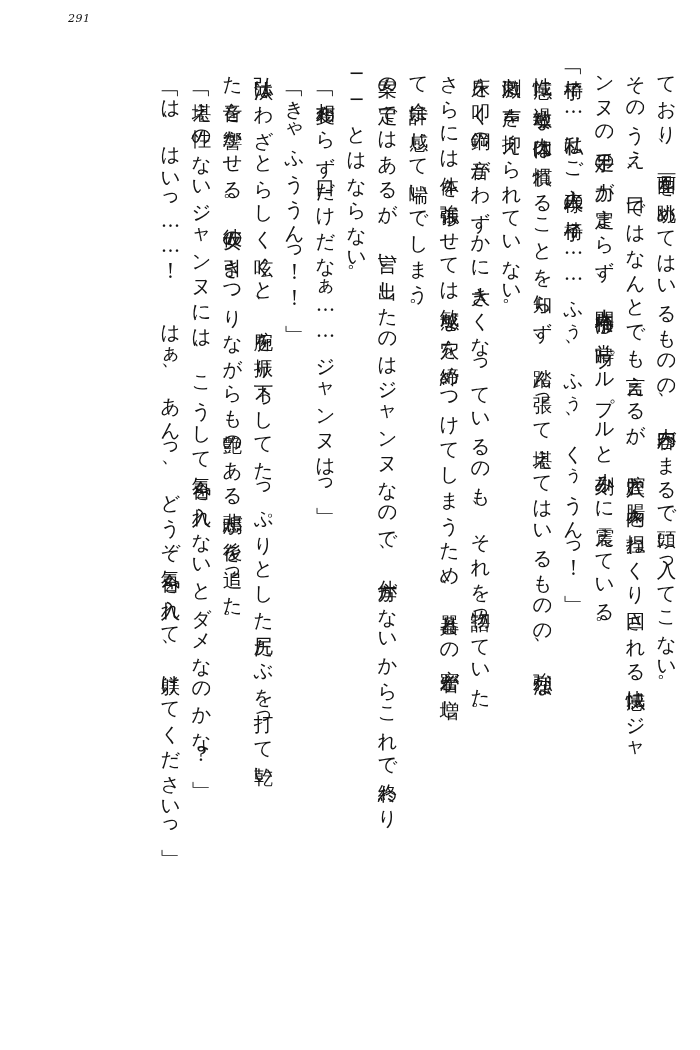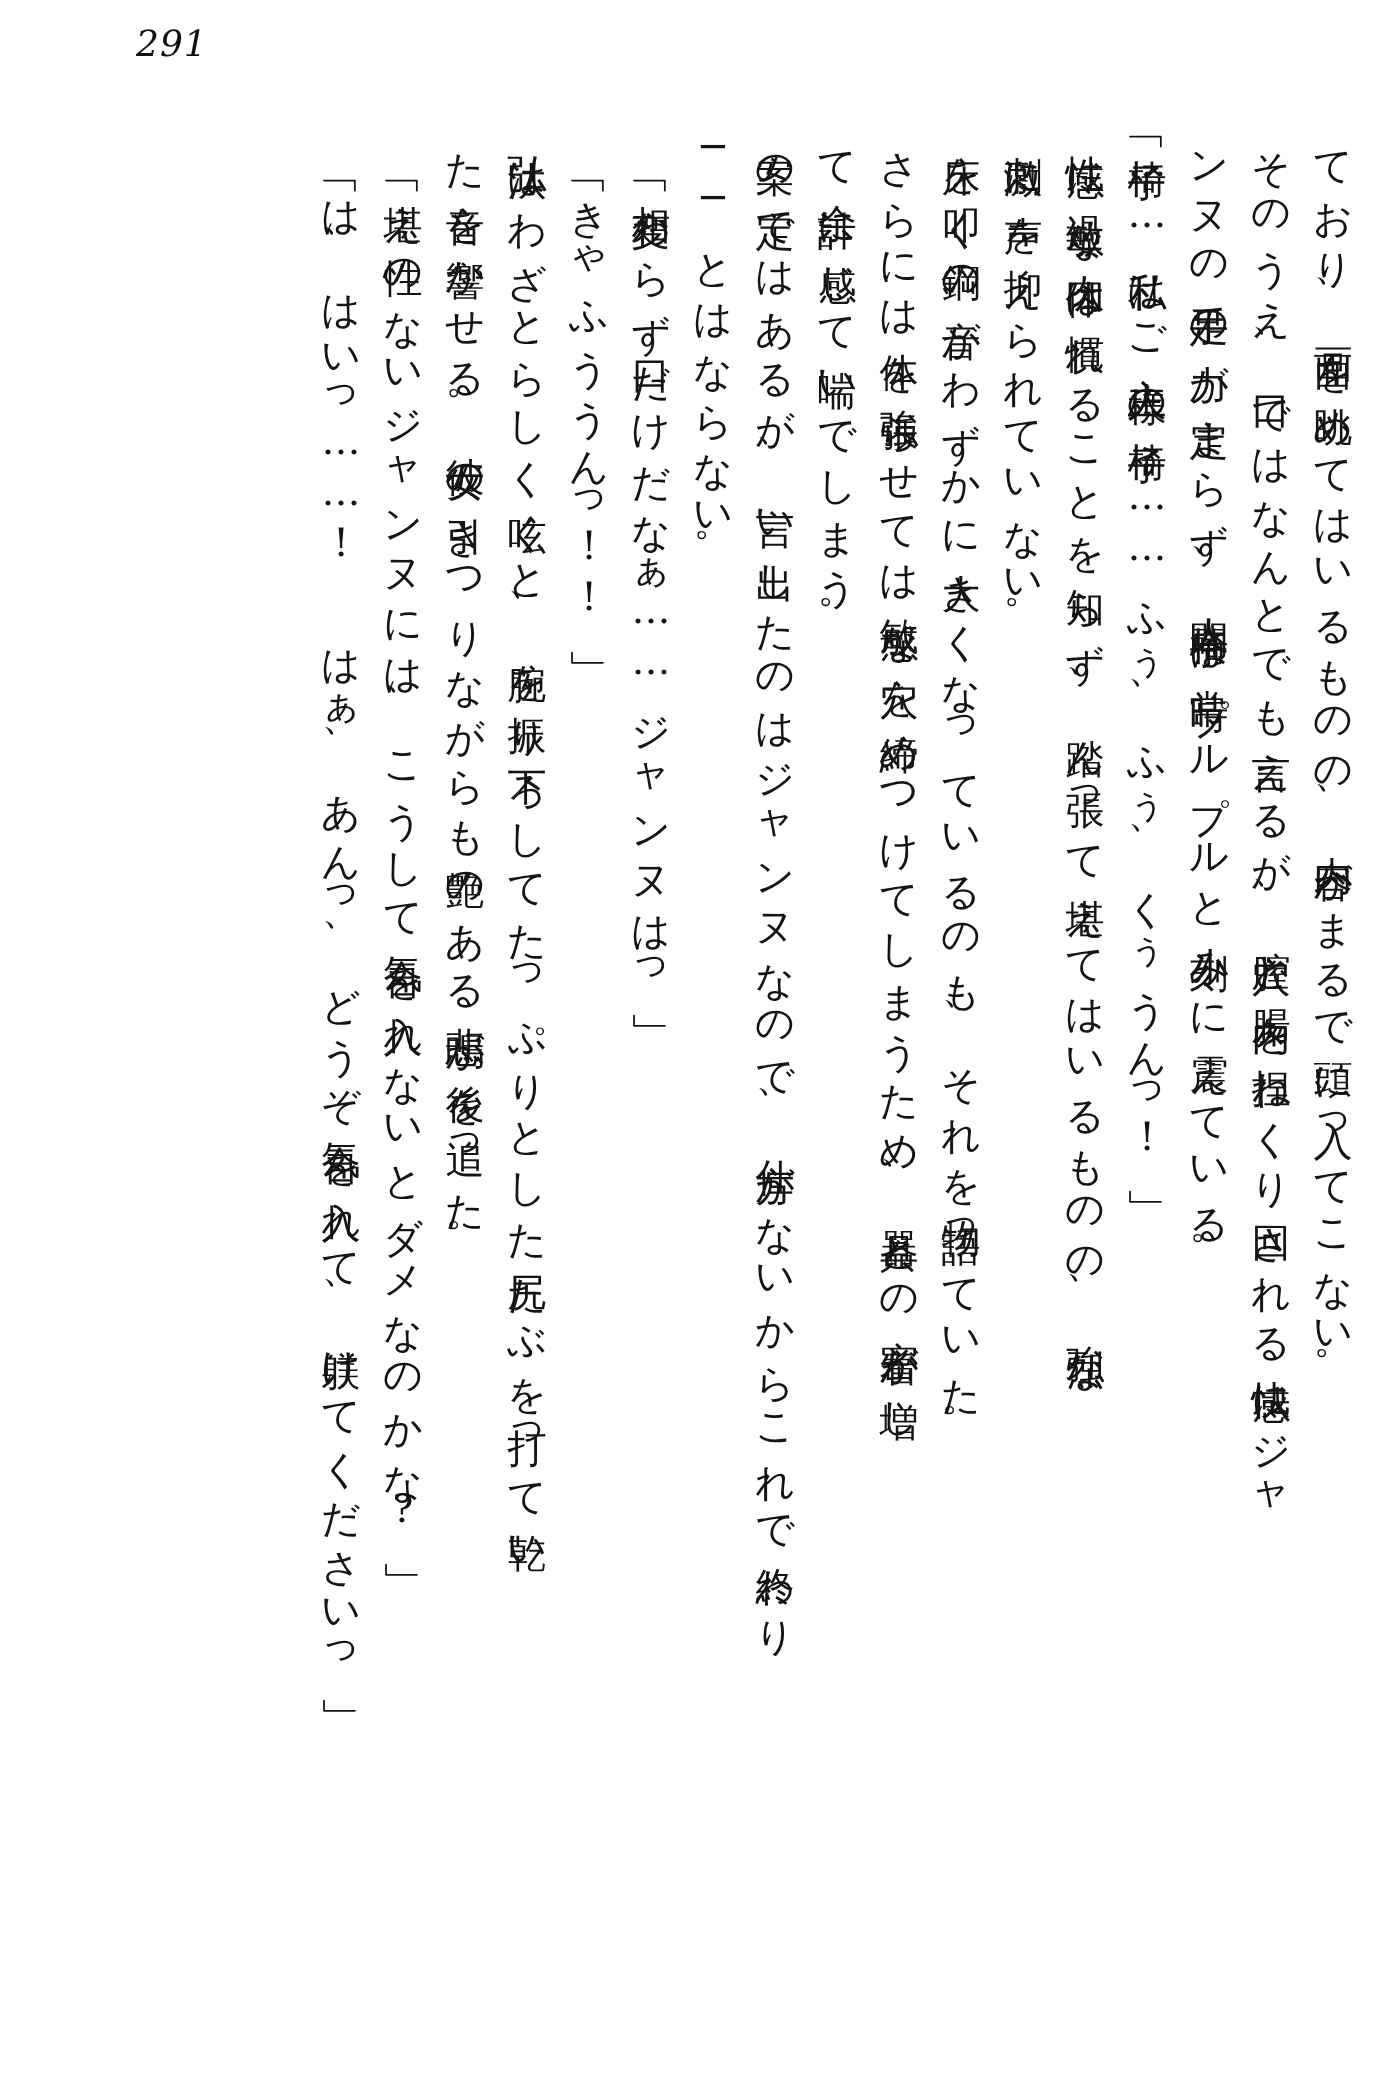--- a/index.html
+++ b/index.html
@@ -13,21 +13,21 @@
     height: 1050px;
     background: #ffffff;
     overflow: hidden;
     font-family: "DejaVu Serif", "Liberation Serif", serif;
     color: #111111;
   }
   .page-number {
     position: absolute;
     top: 12px;
     left: 68px;
-    font-size: 18px;
+    font-size: 11px;
     font-style: italic;
     font-family: "DejaVu Serif", "Liberation Serif", serif;
     color: #111111;
     letter-spacing: 0.5px;
   }
   .text-body {
     position: absolute;
     top: 62px;
     left: 36px;
     right: 24px;

